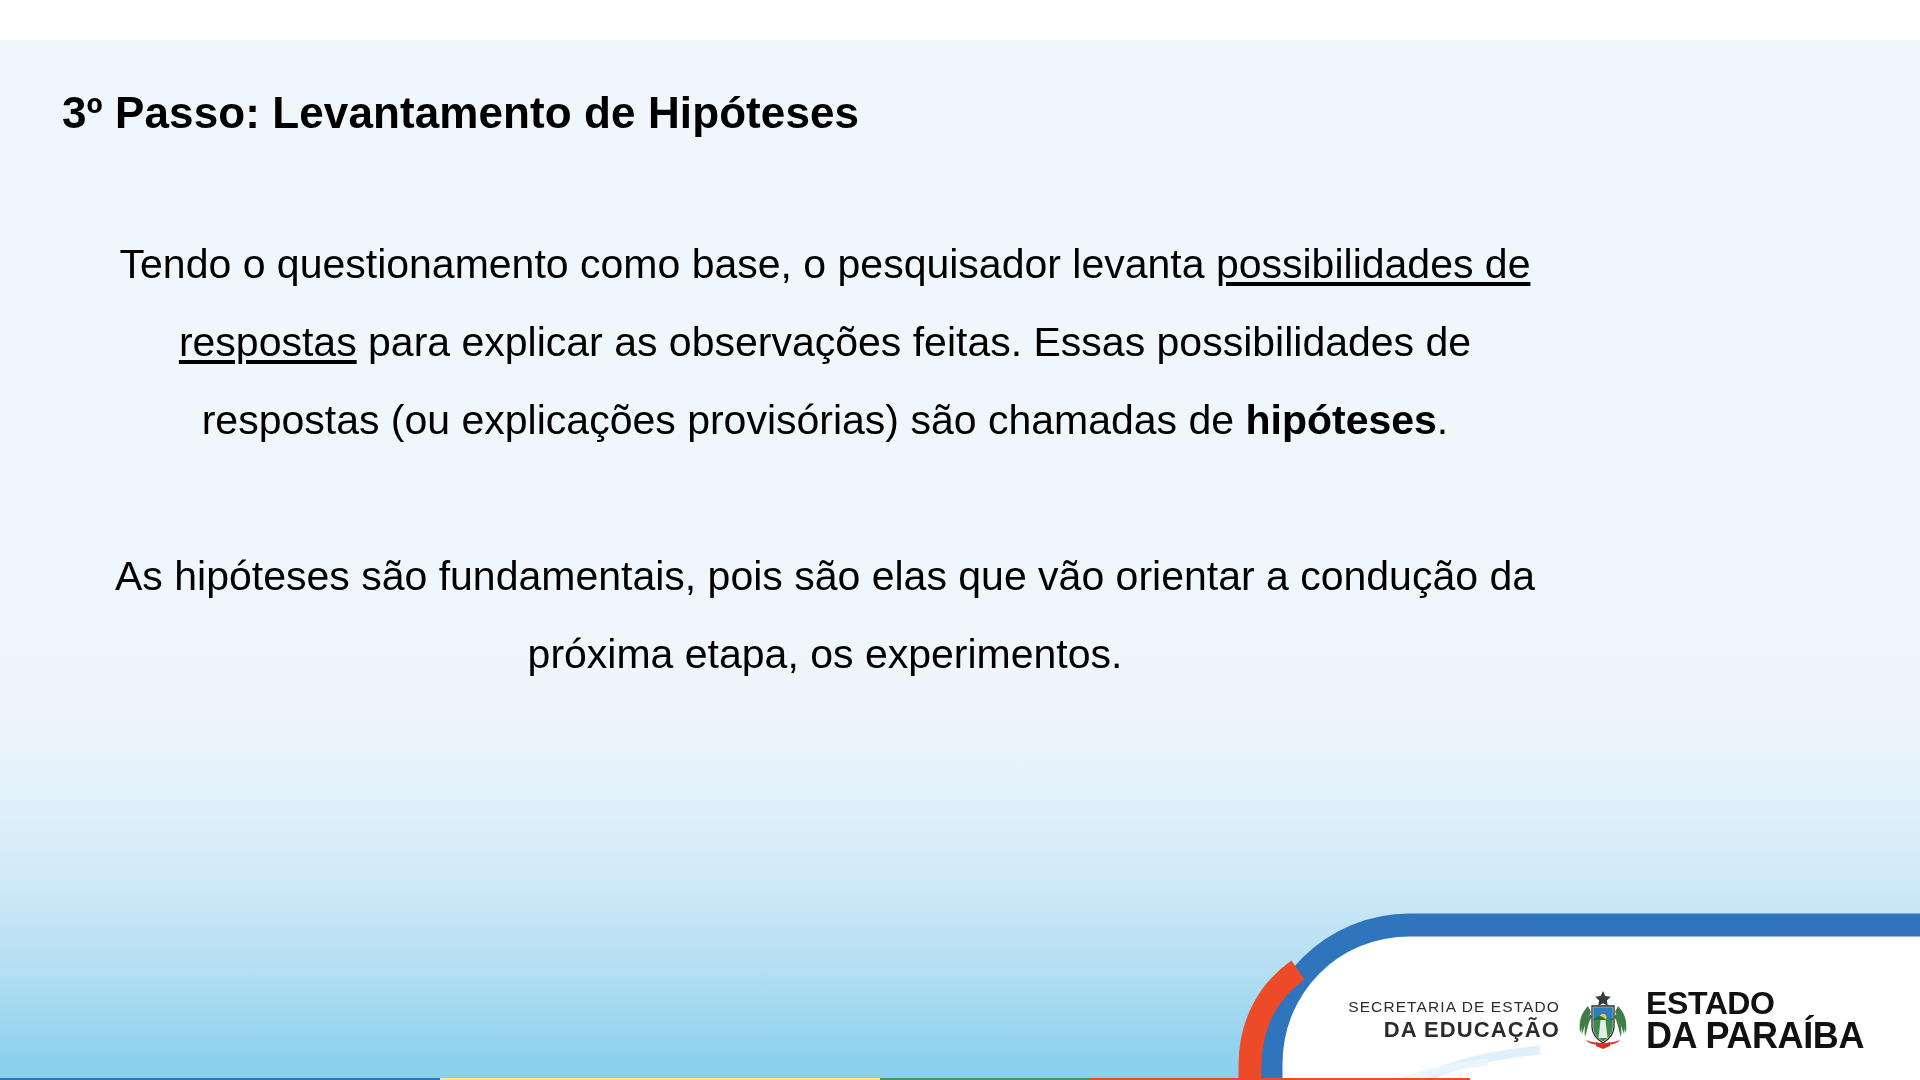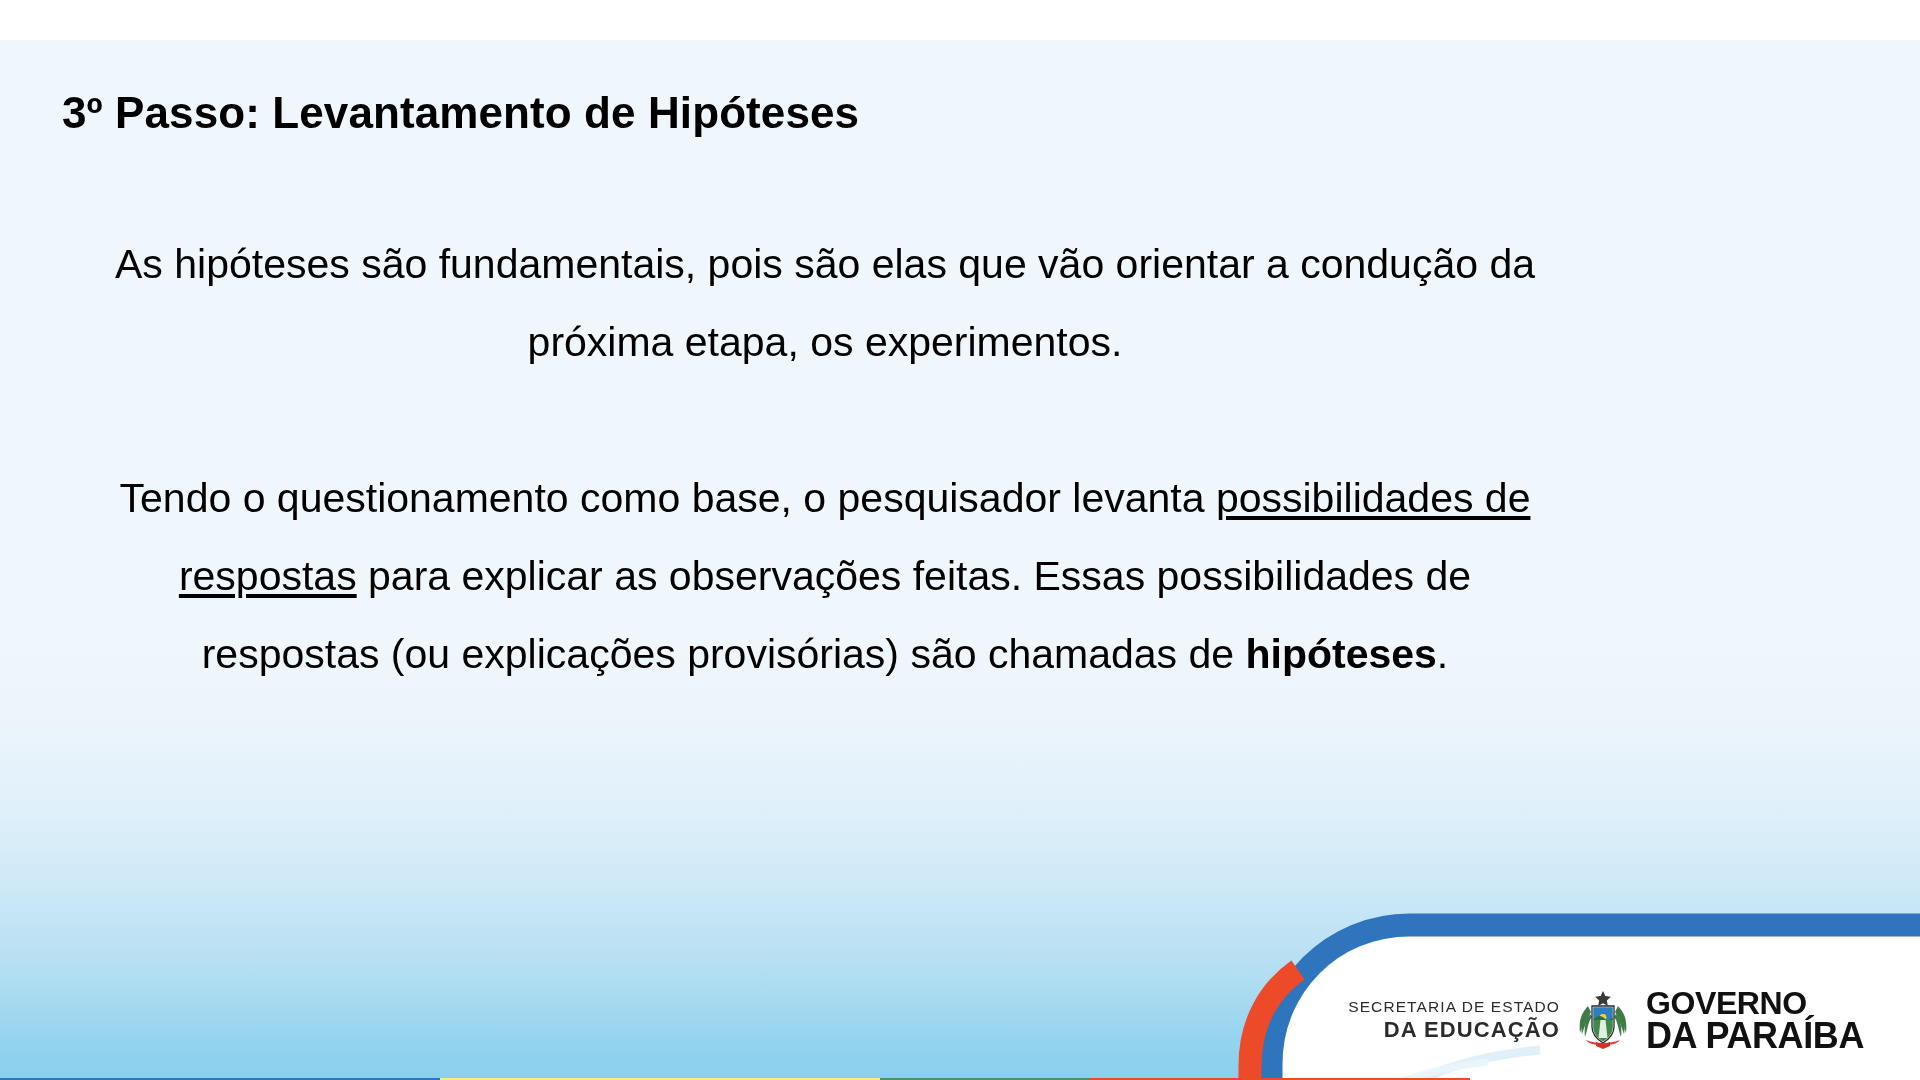--- a/index.html
+++ b/index.html
@@ -150,23 +150,23 @@
   .seg-rest   { flex: 1 1 auto; background: transparent; }
 </style>
 </head>
 <body>
 
 <div class="slide">
 
   <div class="title">3º Passo: Levantamento de Hipóteses</div>
 
   <div class="body-block">
+    <p class="para"><span>Tendo o questionamento como base, o pesquisador levanta </span><span class="u">possibilidades de respostas</span><span> para explicar as observações feitas. Essas possibilidades de respostas (ou explicações provisórias) são chamadas de </span><span class="b">hipóteses</span><span>.</span></p>
+
     <p class="para">As hipóteses são fundamentais, pois são elas que vão orientar a condução da próxima etapa, os experimentos.</p>
-
-    <p class="para"><span>Tendo o questionamento como base, o pesquisador levanta </span><span class="u">possibilidades de respostas</span><span> para explicar as observações feitas. Essas possibilidades de respostas (ou explicações provisórias) são chamadas de </span><span class="b">hipóteses</span><span>.</span></p>
   </div>
 
   <div class="footer-panel">
     <svg class="swoosh" viewBox="0 0 700 212" preserveAspectRatio="none">
       <defs>
         <clipPath id="panelClip">
           <rect x="0" y="0" width="700" height="212"></rect>
         </clipPath>
       </defs>
       <g clip-path="url(#panelClip)">
@@ -224,21 +224,21 @@
 
       <path d="M17.2 30 L36.8 30 L36.8 37 C36.8 45 30 49.5 27 51.6 C24 49.5 17.2 45 17.2 37 Z" fill="#3f8a4a"></path>
 
       <path d="M24.5 30 L29.5 30 L31.5 48 L22.5 48 Z" fill="#ffffff" opacity="0.85"></path>
 
       <path d="M10 50 C18 54 36 54 44 50 C40 57 14 57 10 50 Z" fill="#d23a2a"></path>
       <path d="M20 52 L27 55 L34 52 L34 56 L27 59 L20 56 Z" fill="#cf3325"></path>
     </svg>
 
     <div class="gov-text">
-      <div class="gov-line1">GOVERNO</div>
+      <div class="gov-line1">ESTADO</div>
       <div class="gov-line2">DA PARAÍBA</div>
     </div>
   </div>
 
   <div class="color-bar">
     <div class="seg-blue"></div>
     <div class="seg-yellow"></div>
     <div class="seg-green"></div>
     <div class="seg-red"></div>
     <div class="seg-rest"></div>

